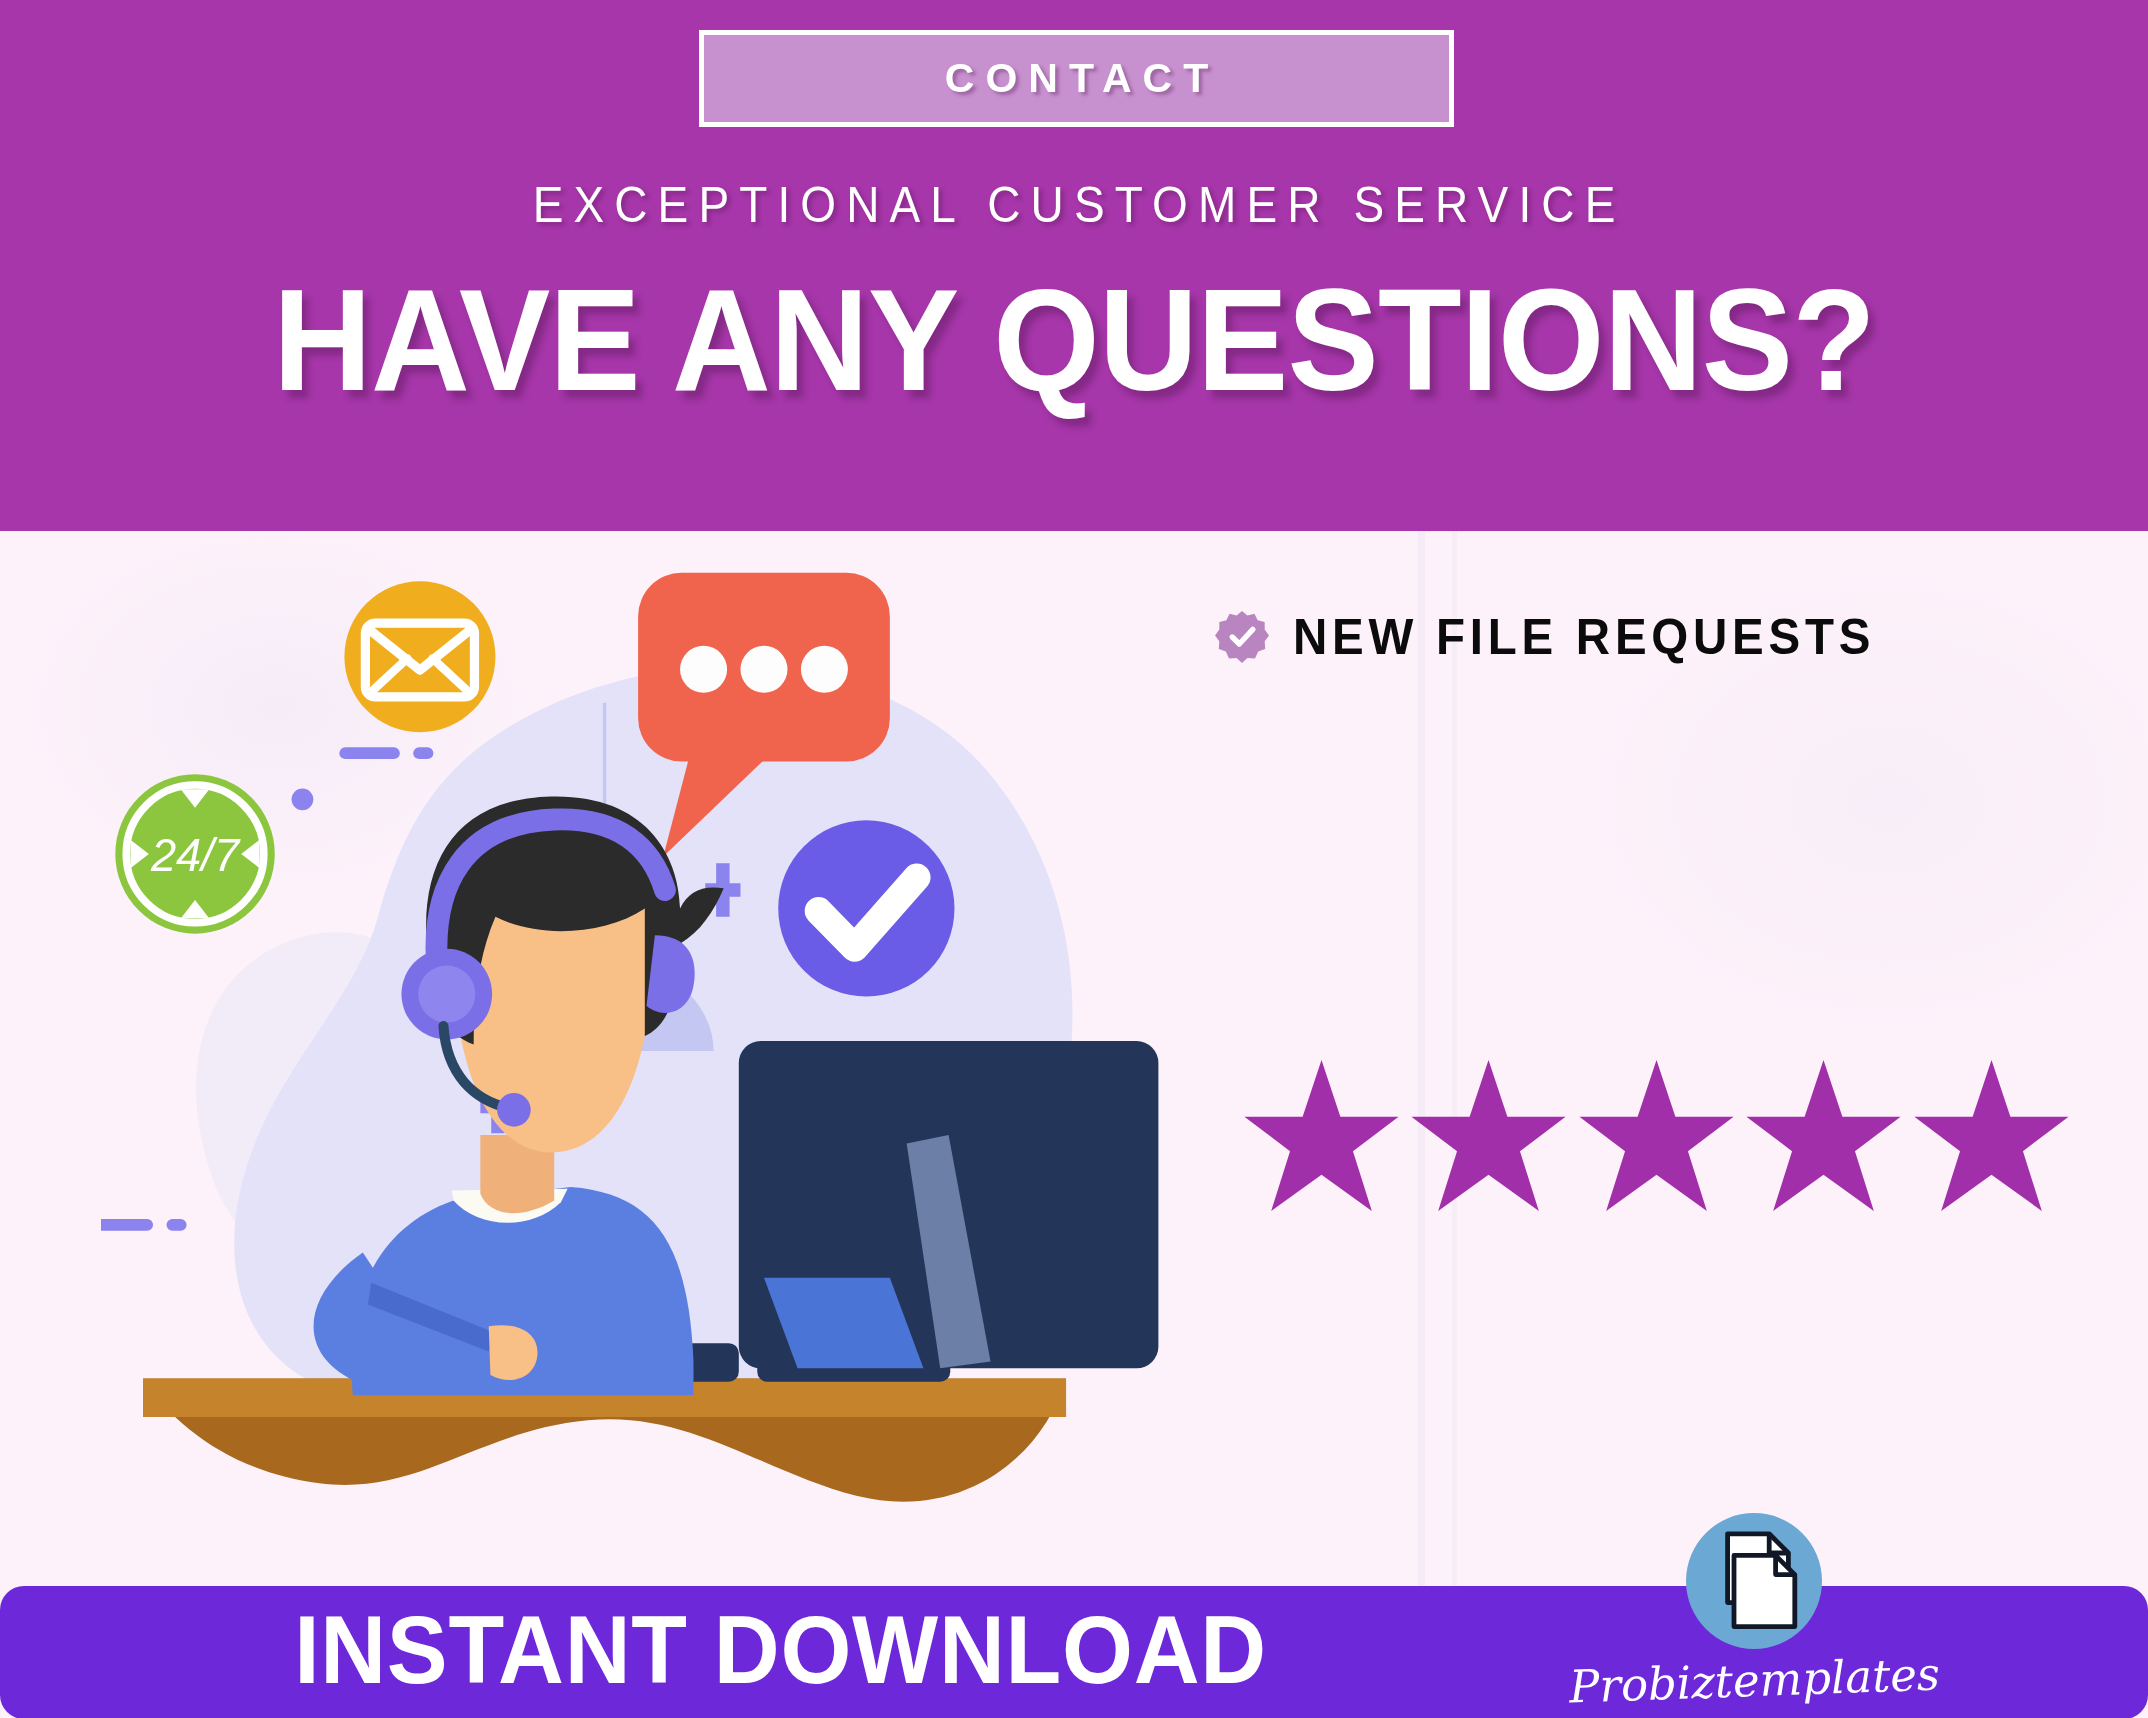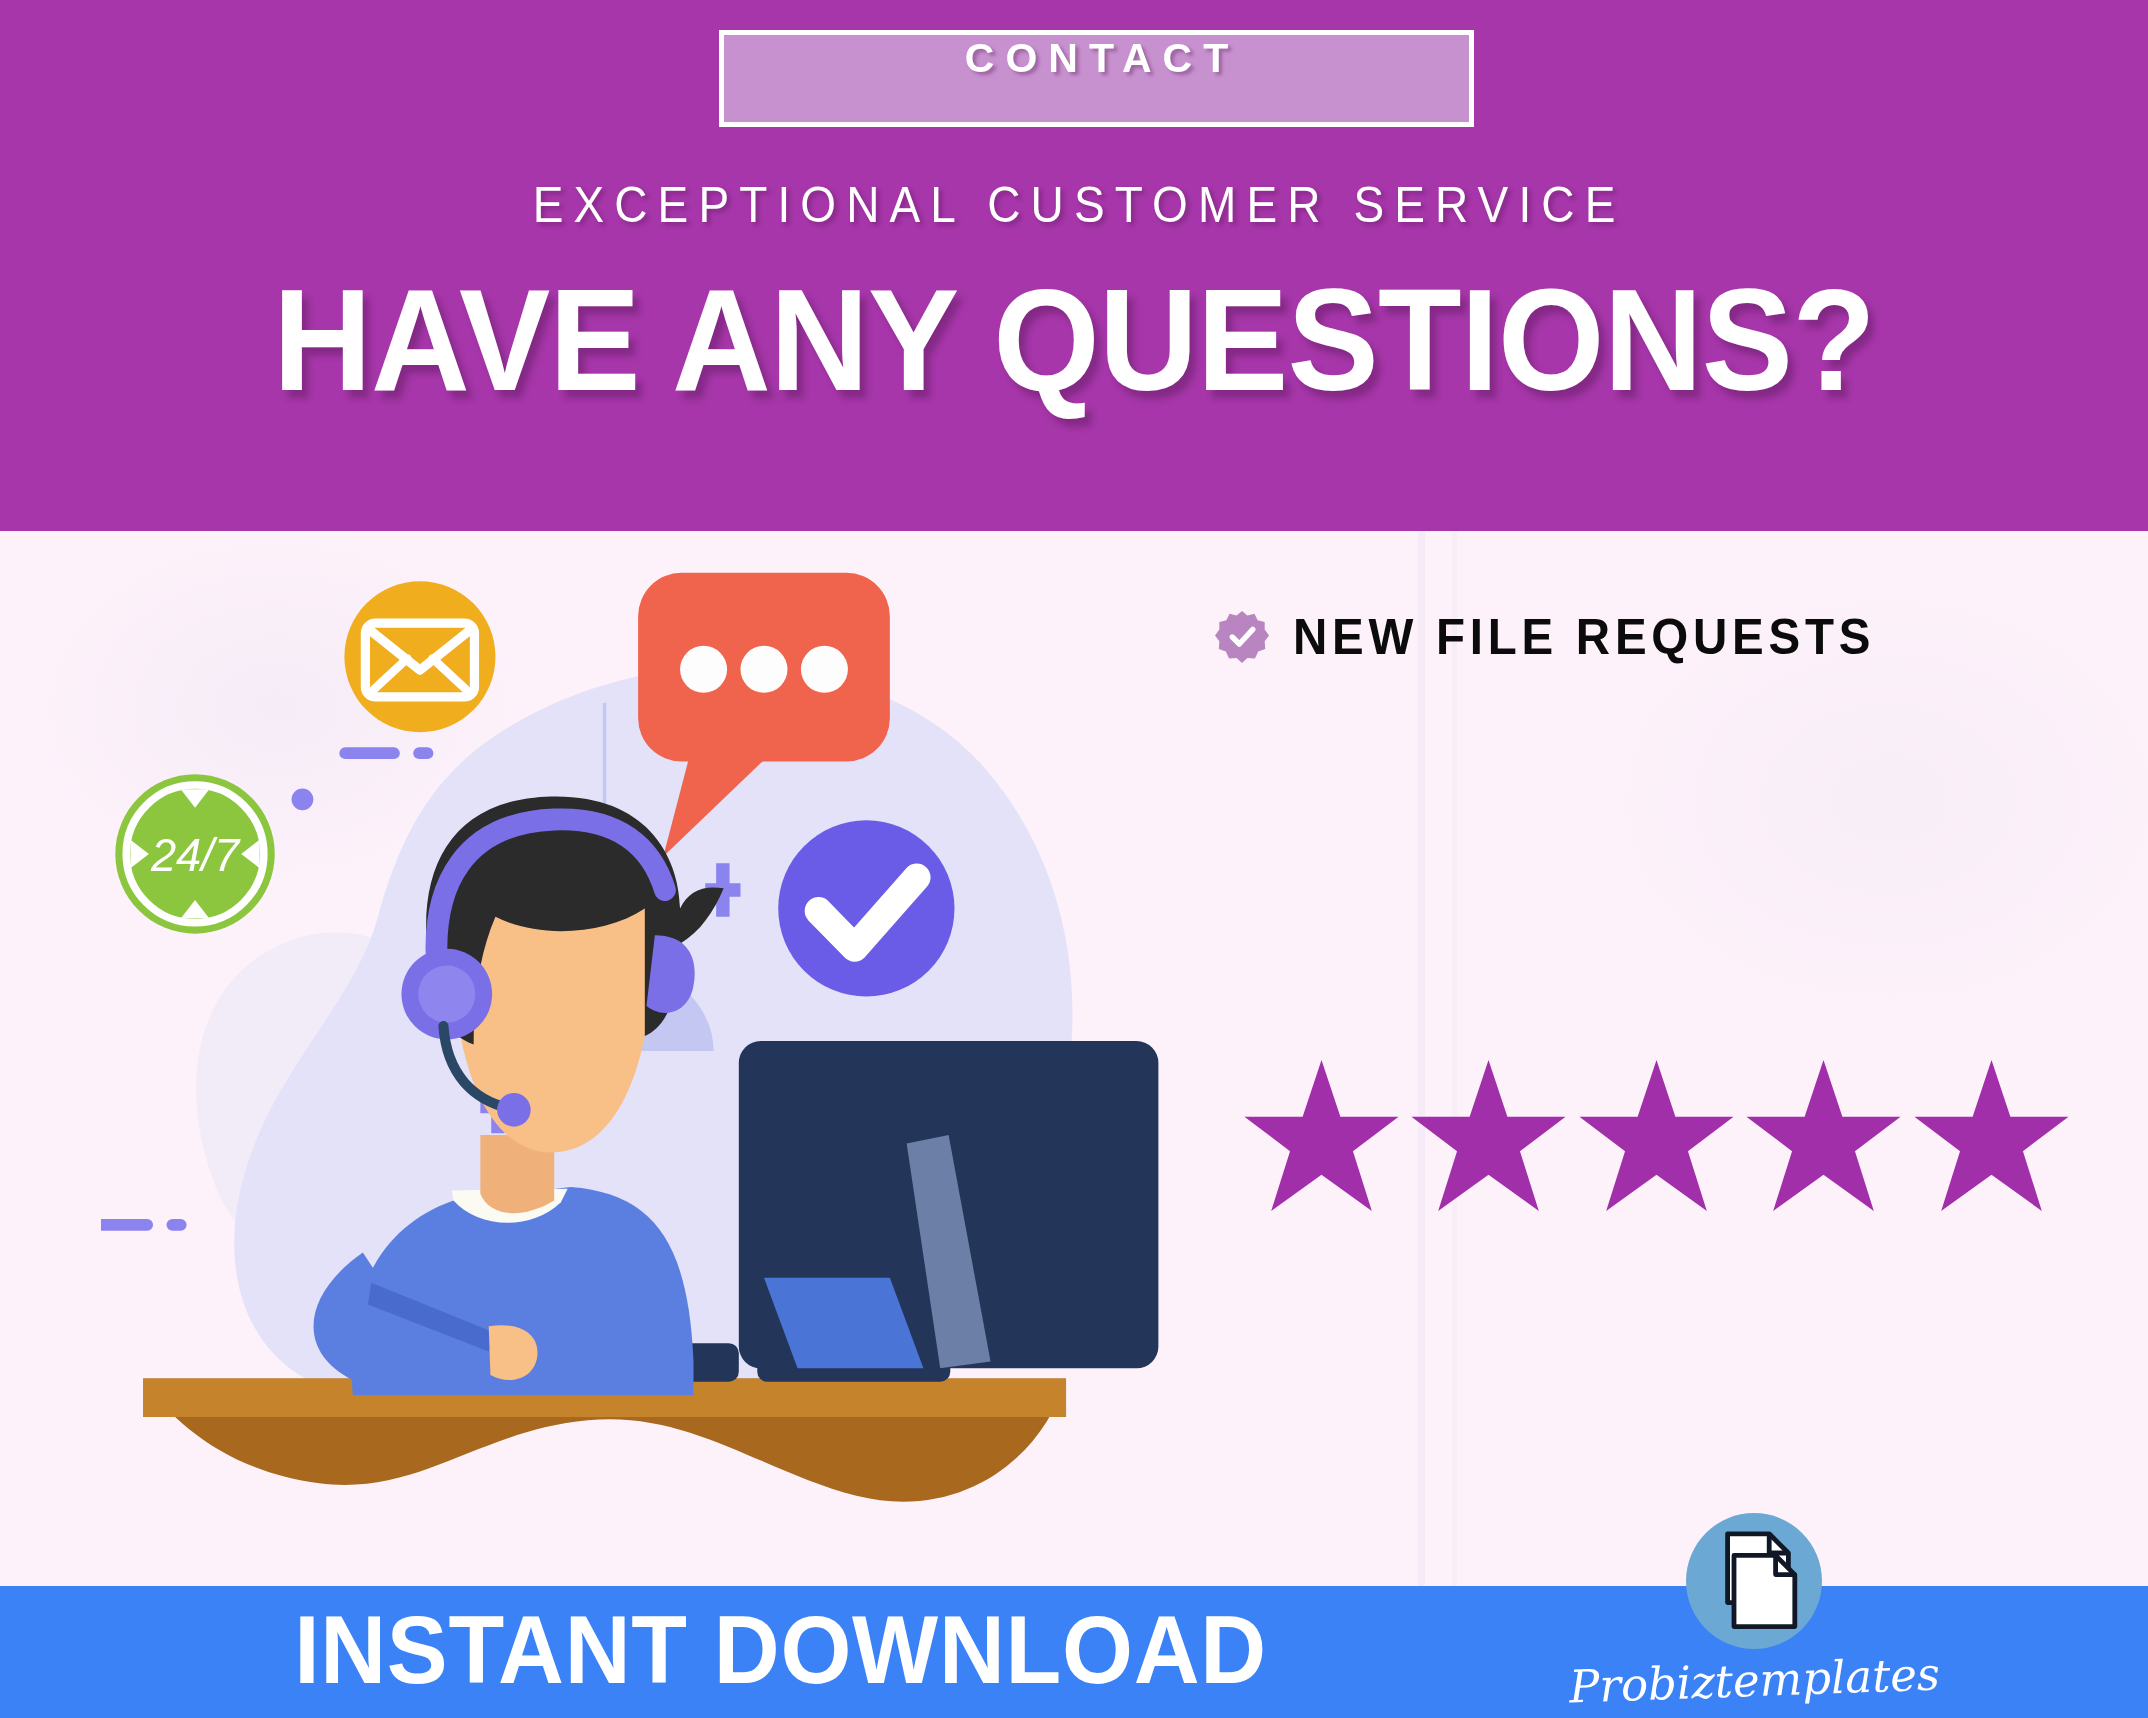--- a/index.html
+++ b/index.html
@@ -15,21 +15,21 @@
   
   .header{
     position:absolute;left:0;top:0;width:2148px;height:531px;
     background:#A636A9;
   }
   .contact-badge{
     position:absolute;left:699px;top:30px;width:755px;height:97px;
     background:#C790CE;
     border:5px solid #ffffff;
     box-sizing:border-box;
-    display:flex;align-items:flex-start;justify-content:center;margin-left:20px;
+    display:flex;align-items:center;justify-content:center;
   }
   .contact-badge .label{
     font-size:41px;font-weight:bold;color:#ffffff;
     letter-spacing:11px;text-indent:11px;
     font-family:"Liberation Sans",sans-serif;
     text-shadow:3.4px 3.4px 3.4px rgba(80,20,80,.35);
   }
   .subhead{
     position:absolute;left:0;top:176px;width:2148px;
     text-align:center;
@@ -96,21 +96,22 @@
     font-family:"DejaVu Serif",serif;
     font-style:italic;font-weight:normal;
     letter-spacing:0px;
     white-space:nowrap;
     transform:rotate(-2deg);
   }
 
   
   .footer{
     position:absolute;left:0;top:1586px;width:2148px;height:133px;
-    background:#3b82f6;
+    background:#6d28d9;
+    border-radius:24px;
   }
   .footer-label{
     position:absolute;left:0;top:15px;width:1561px;
     text-align:center;
     font-size:97px;font-weight:bold;color:#ffffff;
     letter-spacing:0.8px;line-height:1;
     font-family:"Liberation Sans Narrow","Liberation Sans",sans-serif;
     transform:scaleX(.94);
     white-space:nowrap;
   }

